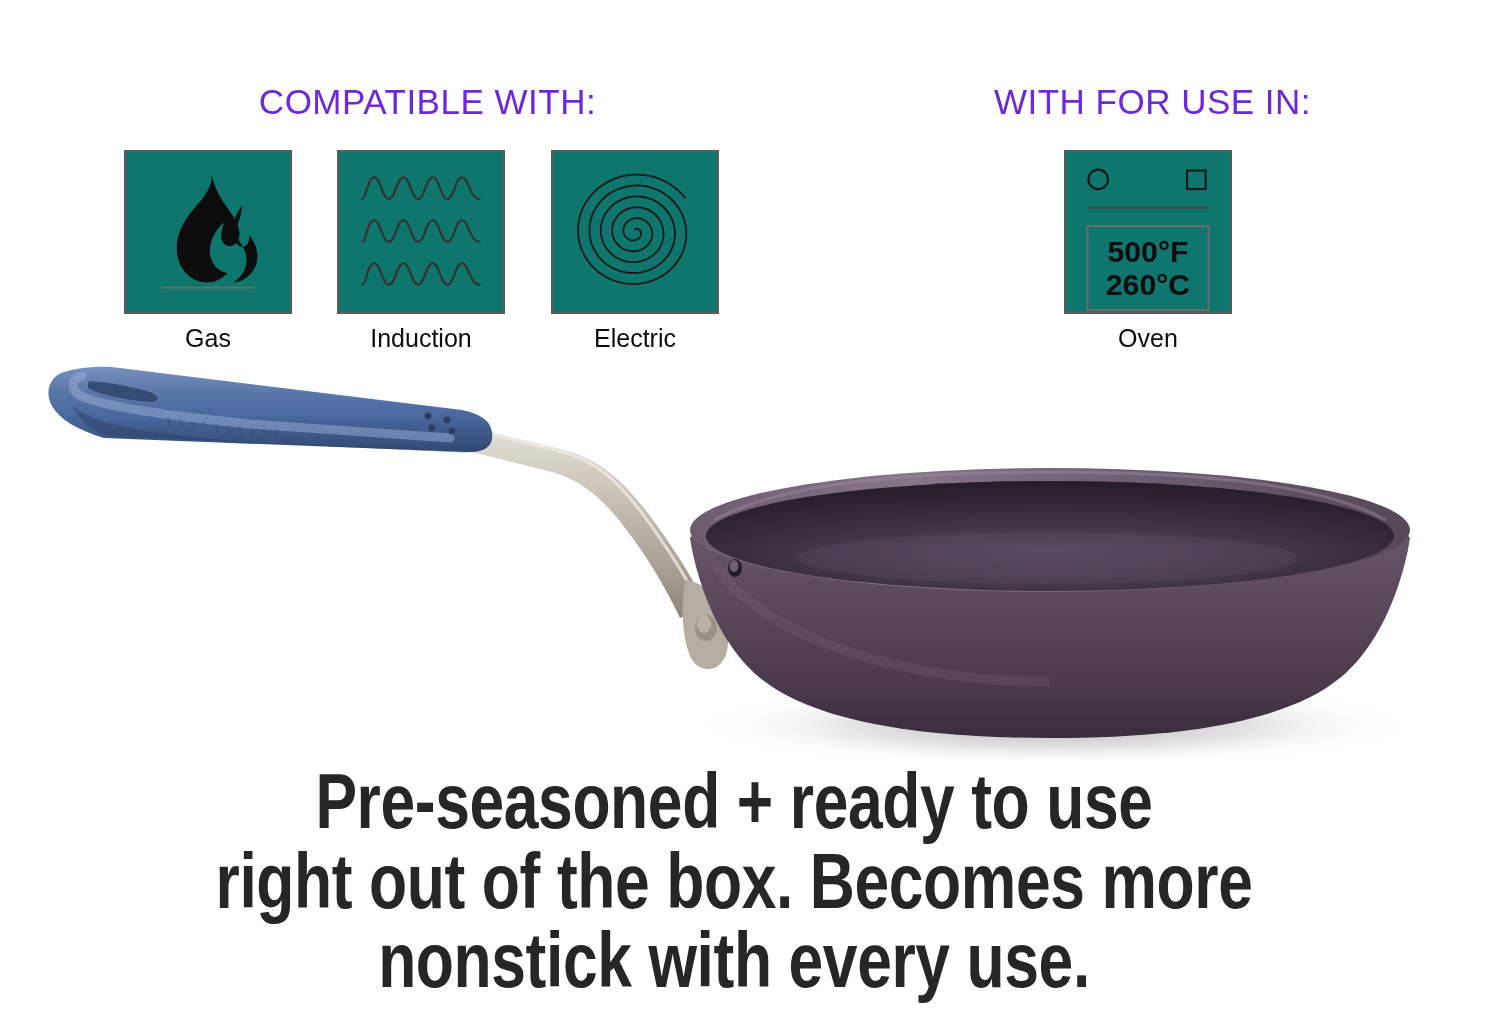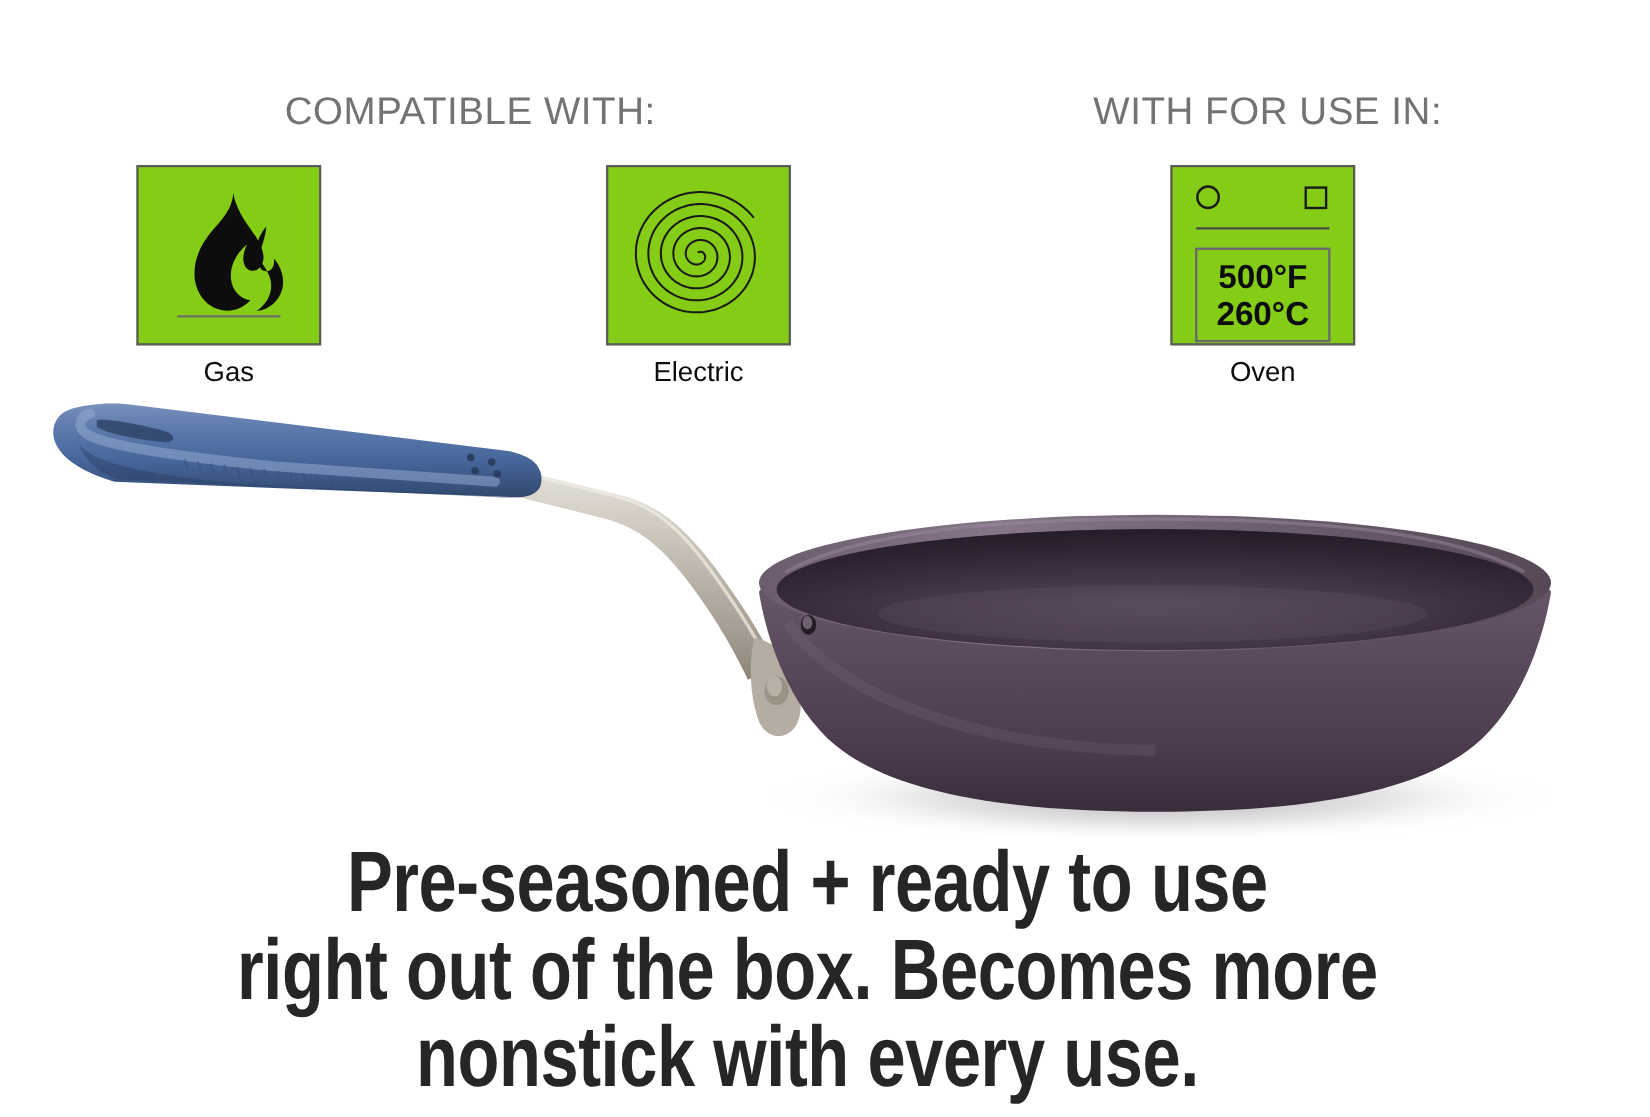--- a/index.html
+++ b/index.html
@@ -19,21 +19,21 @@
     overflow: hidden;
   }
 
   
   .section-heading {
     position: absolute;
     font-family: "Liberation Sans", sans-serif;
     font-size: 35px;
     font-weight: 400;
     letter-spacing: 0.5px;
-    color: #737373;
+    color: #6d28d9;
     white-space: nowrap;
     text-align: center;
   }
   #heading-compatible {
     left: 0; top: 82px; width: 855px;
   }
   #heading-safe {
     left: 905px; top: 82px; width: 495px;
   }
 
@@ -41,21 +41,21 @@
   .icon-group {
     position: absolute;
     display: flex;
     flex-direction: column;
     align-items: center;
   }
   .icon-box {
     width: 168px;
     height: 164px;
     border: 2px solid #5a5a5a;
-    background: #84cc16;
+    background: #0f766e;
     box-sizing: border-box;
     position: relative;
     overflow: hidden;
   }
   .icon-caption {
     margin-top: 12px;
     font-family: "Liberation Sans", sans-serif;
     font-size: 25px;
     font-weight: 400;
     color: #0d0d0d;
@@ -134,20 +134,32 @@
           C 131 125, 121 133, 110 134
           C 122 126, 126 113, 122 102
           C 118 91, 110 86, 110 76
           C 110 68, 115 60, 119 55 Z"></path>
         <rect x="36" y="138" width="96" height="2" fill="#6a6a6a"></rect>
       </svg>
     </div>
     <div class="icon-caption">Gas</div>
   </div>
 
+  <div class="icon-group" id="group-induction">
+    <div class="icon-box">
+      <svg class="icon-svg" viewBox="0 0 168 164">
+        <g fill="none" stroke="#333333" stroke-width="2.2" stroke-linecap="round">
+          <path d="M 24 48 C 28 48, 29 26, 36 26 C 43 26, 44 48, 51 48 C 58 48, 59 26, 66 26 C 73 26, 74 48, 81 48 C 88 48, 89 26, 96 26 C 103 26, 104 48, 111 48 C 118 48, 119 26, 126 26 C 133 26, 134 48, 144 48"></path>
+          <path d="M 24 92 C 28 92, 29 70, 36 70 C 43 70, 44 92, 51 92 C 58 92, 59 70, 66 70 C 73 70, 74 92, 81 92 C 88 92, 89 70, 96 70 C 103 70, 104 92, 111 92 C 118 92, 119 70, 126 70 C 133 70, 134 92, 144 92"></path>
+          <path d="M 24 136 C 28 136, 29 114, 36 114 C 43 114, 44 136, 51 136 C 58 136, 59 114, 66 114 C 73 114, 74 136, 81 136 C 88 136, 89 114, 96 114 C 103 114, 104 136, 111 136 C 118 136, 119 114, 126 114 C 133 114, 134 136, 144 136"></path>
+        </g>
+      </svg>
+    </div>
+    <div class="icon-caption">Induction</div>
+  </div>
 
   <div class="icon-group" id="group-electric">
     <div class="icon-box">
       <svg class="icon-svg" viewBox="0 0 168 164">
         <path id="coil-spiral" fill="none" stroke="#1a1a1a" stroke-width="1.9" stroke-linecap="round" d="M 84.00 79.12 L 84.13 79.05 L 84.27 78.98 L 84.41 78.92 L 84.56 78.86 L 84.72 78.81 L 84.88 78.77 L 85.04 78.74 L 85.21 78.71 L 85.39 78.70 L 85.57 78.69 L 85.75 78.69 L 85.93 78.69 L 86.12 78.71 L 86.30 78.74 L 86.49 78.77 L 86.68 78.82 L 86.88 78.88 L 87.07 78.94 L 87.26 79.02 L 87.44 79.10 L 87.63 79.20 L 87.82 79.31 L 88.00 79.42 L 88.18 79.55 L 88.35 79.68 L 88.52 79.83 L 88.68 79.99 L 88.84 80.15 L 88.99 80.33 L 89.14 80.51 L 89.28 80.70 L 89.41 80.90 L 89.53 81.11 L 89.64 81.33 L 89.74 81.55 L 89.84 81.79 L 89.92 82.03 L 89.99 82.27 L 90.05 82.52 L 90.10 82.78 L 90.14 83.04 L 90.17 83.31 L 90.18 83.58 L 90.18 83.85 L 90.17 84.13 L 90.14 84.41 L 90.10 84.69 L 90.04 84.97 L 89.98 85.25 L 89.89 85.53 L 89.80 85.81 L 89.69 86.09 L 89.56 86.37 L 89.42 86.64 L 89.27 86.91 L 89.10 87.18 L 88.92 87.44 L 88.72 87.69 L 88.51 87.94 L 88.29 88.18 L 88.05 88.42 L 87.80 88.64 L 87.53 88.86 L 87.26 89.07 L 86.97 89.27 L 86.67 89.45 L 86.36 89.63 L 86.04 89.79 L 85.71 89.94 L 85.37 90.08 L 85.02 90.20 L 84.66 90.31 L 84.29 90.41 L 83.92 90.49 L 83.54 90.55 L 83.15 90.60 L 82.76 90.63 L 82.37 90.65 L 81.97 90.65 L 81.56 90.63 L 81.16 90.60 L 80.75 90.54 L 80.35 90.47 L 79.94 90.39 L 79.54 90.28 L 79.14 90.16 L 78.74 90.01 L 78.34 89.85 L 77.95 89.68 L 77.57 89.48 L 77.19 89.27 L 76.82 89.04 L 76.45 88.79 L 76.10 88.52 L 75.75 88.24 L 75.42 87.94 L 75.10 87.63 L 74.79 87.30 L 74.49 86.95 L 74.21 86.59 L 73.95 86.22 L 73.69 85.83 L 73.46 85.43 L 73.24 85.02 L 73.04 84.60 L 72.86 84.16 L 72.69 83.71 L 72.55 83.26 L 72.42 82.80 L 72.32 82.32 L 72.24 81.85 L 72.18 81.36 L 72.14 80.87 L 72.12 80.38 L 72.12 79.88 L 72.15 79.38 L 72.20 78.88 L 72.28 78.37 L 72.37 77.87 L 72.50 77.37 L 72.64 76.87 L 72.81 76.38 L 73.00 75.89 L 73.21 75.40 L 73.45 74.93 L 73.71 74.46 L 73.99 73.99 L 74.30 73.54 L 74.63 73.10 L 74.98 72.67 L 75.35 72.25 L 75.74 71.85 L 76.15 71.46 L 76.58 71.08 L 77.03 70.72 L 77.50 70.38 L 77.99 70.06 L 78.49 69.75 L 79.01 69.47 L 79.55 69.20 L 80.10 68.96 L 80.66 68.74 L 81.24 68.54 L 81.82 68.37 L 82.42 68.21 L 83.03 68.09 L 83.64 67.98 L 84.27 67.91 L 84.90 67.85 L 85.53 67.83 L 86.17 67.83 L 86.81 67.86 L 87.45 67.91 L 88.10 67.99 L 88.74 68.10 L 89.38 68.23 L 90.01 68.40 L 90.65 68.59 L 91.27 68.80 L 91.89 69.05 L 92.50 69.32 L 93.10 69.61 L 93.69 69.94 L 94.27 70.28 L 94.83 70.66 L 95.38 71.06 L 95.91 71.48 L 96.43 71.93 L 96.93 72.40 L 97.40 72.89 L 97.86 73.41 L 98.30 73.94 L 98.71 74.50 L 99.10 75.07 L 99.47 75.67 L 99.81 76.28 L 100.12 76.91 L 100.41 77.55 L 100.67 78.21 L 100.90 78.88 L 101.10 79.56 L 101.27 80.25 L 101.41 80.96 L 101.52 81.67 L 101.60 82.38 L 101.65 83.11 L 101.66 83.84 L 101.64 84.57 L 101.59 85.30 L 101.50 86.03 L 101.38 86.77 L 101.23 87.50 L 101.05 88.22 L 100.83 88.94 L 100.58 89.66 L 100.29 90.36 L 99.97 91.06 L 99.62 91.75 L 99.24 92.42 L 98.83 93.08 L 98.38 93.72 L 97.91 94.35 L 97.40 94.96 L 96.87 95.56 L 96.31 96.13 L 95.72 96.68 L 95.10 97.20 L 94.46 97.71 L 93.79 98.19 L 93.10 98.64 L 92.39 99.07 L 91.66 99.46 L 90.90 99.83 L 90.13 100.17 L 89.34 100.48 L 88.54 100.75 L 87.72 100.99 L 86.88 101.20 L 86.03 101.38 L 85.18 101.52 L 84.31 101.63 L 83.44 101.70 L 82.56 101.73 L 81.68 101.73 L 80.79 101.69 L 79.91 101.62 L 79.02 101.51 L 78.14 101.36 L 77.26 101.17 L 76.39 100.95 L 75.53 100.69 L 74.67 100.40 L 73.83 100.07 L 72.99 99.70 L 72.17 99.30 L 71.37 98.86 L 70.59 98.39 L 69.82 97.88 L 69.08 97.35 L 68.35 96.77 L 67.65 96.17 L 66.98 95.54 L 66.33 94.88 L 65.71 94.19 L 65.12 93.47 L 64.56 92.73 L 64.03 91.96 L 63.54 91.16 L 63.08 90.35 L 62.65 89.51 L 62.26 88.66 L 61.91 87.78 L 61.60 86.89 L 61.32 85.98 L 61.09 85.07 L 60.90 84.13 L 60.74 83.19 L 60.63 82.24 L 60.56 81.28 L 60.54 80.32 L 60.56 79.36 L 60.62 78.39 L 60.72 77.42 L 60.87 76.45 L 61.06 75.49 L 61.29 74.54 L 61.57 73.59 L 61.89 72.65 L 62.26 71.72 L 62.66 70.81 L 63.11 69.90 L 63.60 69.02 L 64.13 68.15 L 64.70 67.31 L 65.31 66.48 L 65.96 65.68 L 66.64 64.90 L 67.36 64.15 L 68.12 63.43 L 68.91 62.74 L 69.73 62.08 L 70.59 61.45 L 71.47 60.85 L 72.38 60.29 L 73.32 59.77 L 74.29 59.28 L 75.28 58.83 L 76.29 58.43 L 77.32 58.06 L 78.37 57.74 L 79.44 57.45 L 80.52 57.21 L 81.62 57.02 L 82.72 56.87 L 83.84 56.76 L 84.96 56.70 L 86.09 56.69 L 87.22 56.72 L 88.35 56.80 L 89.48 56.93 L 90.60 57.10 L 91.72 57.32 L 92.84 57.59 L 93.94 57.90 L 95.03 58.26 L 96.11 58.66 L 97.17 59.11 L 98.21 59.61 L 99.24 60.15 L 100.24 60.73 L 101.22 61.35 L 102.17 62.02 L 103.09 62.72 L 103.99 63.47 L 104.85 64.25 L 105.68 65.07 L 106.47 65.93 L 107.23 66.82 L 107.95 67.74 L 108.63 68.69 L 109.27 69.68 L 109.86 70.69 L 110.42 71.73 L 110.92 72.79 L 111.38 73.88 L 111.79 74.98 L 112.16 76.11 L 112.47 77.25 L 112.73 78.41 L 112.94 79.58 L 113.10 80.76 L 113.21 81.95 L 113.26 83.15 L 113.27 84.35 L 113.21 85.55 L 113.11 86.76 L 112.95 87.96 L 112.73 89.16 L 112.47 90.35 L 112.14 91.53 L 111.77 92.70 L 111.34 93.85 L 110.86 94.99 L 110.33 96.12 L 109.75 97.22 L 109.12 98.30 L 108.43 99.36 L 107.70 100.39 L 106.93 101.39 L 106.10 102.36 L 105.23 103.30 L 104.32 104.20 L 103.37 105.07 L 102.38 105.90 L 101.34 106.70 L 100.27 107.45 L 99.17 108.16 L 98.03 108.82 L 96.86 109.44 L 95.66 110.01 L 94.44 110.53 L 93.19 111.00 L 91.91 111.43 L 90.62 111.80 L 89.30 112.12 L 87.97 112.38 L 86.63 112.59 L 85.27 112.75 L 83.91 112.85 L 82.54 112.89 L 81.16 112.88 L 79.78 112.81 L 78.41 112.68 L 77.04 112.50 L 75.67 112.26 L 74.31 111.97 L 72.97 111.62 L 71.63 111.21 L 70.32 110.74 L 69.02 110.23 L 67.74 109.66 L 66.49 109.03 L 65.26 108.35 L 64.06 107.62 L 62.89 106.84 L 61.76 106.02 L 60.66 105.14 L 59.60 104.22 L 58.58 103.25 L 57.59 102.24 L 56.66 101.19 L 55.77 100.09 L 54.92 98.96 L 54.13 97.80 L 53.38 96.60 L 52.69 95.36 L 52.05 94.10 L 51.47 92.81 L 50.95 91.49 L 50.48 90.15 L 50.07 88.79 L 49.72 87.41 L 49.44 86.01 L 49.21 84.60 L 49.05 83.18 L 48.95 81.75 L 48.91 80.31 L 48.94 78.87 L 49.03 77.43 L 49.19 76.00 L 49.41 74.56 L 49.69 73.14 L 50.04 71.72 L 50.46 70.32 L 50.93 68.93 L 51.47 67.56 L 52.07 66.20 L 52.73 64.88 L 53.45 63.57 L 54.23 62.30 L 55.07 61.06 L 55.96 59.84 L 56.91 58.67 L 57.91 57.53 L 58.97 56.43 L 60.07 55.37 L 61.23 54.36 L 62.42 53.39 L 63.67 52.47 L 64.96 51.61 L 66.28 50.79 L 67.65 50.02 L 69.05 49.32 L 70.48 48.66 L 71.95 48.07 L 73.44 47.54 L 74.96 47.06 L 76.50 46.65 L 78.06 46.30 L 79.64 46.02 L 81.24 45.79 L 82.84 45.64 L 84.46 45.55 L 86.08 45.52 L 87.70 45.57 L 89.32 45.68 L 90.94 45.85 L 92.56 46.09 L 94.16 46.40 L 95.75 46.78 L 97.33 47.22 L 98.89 47.73 L 100.43 48.30 L 101.95 48.93 L 103.44 49.63 L 104.90 50.39 L 106.32 51.21 L 107.72 52.09 L 109.07 53.03 L 110.39 54.02 L 111.66 55.07 L 112.89 56.17 L 114.07 57.33 L 115.19 58.53 L 116.27 59.78 L 117.29 61.08 L 118.26 62.42 L 119.16 63.80 L 120.01 65.22 L 120.79 66.68 L 121.51 68.17 L 122.17 69.69 L 122.75 71.24 L 123.27 72.82 L 123.72 74.41 L 124.10 76.03 L 124.41 77.67 L 124.64 79.32 L 124.80 80.98 L 124.89 82.65 L 124.90 84.32 L 124.84 86.00 L 124.70 87.68 L 124.49 89.35 L 124.21 91.01 L 123.85 92.67 L 123.41 94.31 L 122.91 95.94 L 122.33 97.54 L 121.67 99.13 L 120.95 100.69 L 120.16 102.22 L 119.29 103.72 L 118.36 105.18 L 117.37 106.61 L 116.30 108.00 L 115.18 109.35 L 114.00 110.65 L 112.75 111.91 L 111.45 113.11 L 110.09 114.27 L 108.69 115.37 L 107.23 116.41 L 105.72 117.39 L 104.17 118.31 L 102.57 119.17 L 100.94 119.97 L 99.27 120.70 L 97.57 121.36 L 95.83 121.95 L 94.07 122.47 L 92.28 122.92 L 90.47 123.30 L 88.64 123.60 L 86.80 123.83 L 84.94 123.98 L 83.08 124.05 L 81.21 124.05 L 79.34 123.98 L 77.47 123.82 L 75.61 123.59 L 73.75 123.29 L 71.91 122.90 L 70.08 122.44 L 68.27 121.91 L 66.49 121.30 L 64.72 120.62 L 62.99 119.86 L 61.29 119.03 L 59.63 118.14 L 58.00 117.17 L 56.42 116.13 L 54.88 115.03 L 53.39 113.87 L 51.95 112.64 L 50.56 111.36 L 49.23 110.01 L 47.95 108.61 L 46.74 107.16 L 45.59 105.66 L 44.51 104.10 L 43.50 102.50 L 42.55 100.86 L 41.68 99.18 L 40.88 97.46 L 40.16 95.71 L 39.52 93.93 L 38.95 92.12 L 38.47 90.28 L 38.06 88.43 L 37.74 86.55 L 37.50 84.66 L 37.35 82.76 L 37.28 80.85 L 37.29 78.94 L 37.39 77.02 L 37.58 75.11 L 37.85 73.21 L 38.20 71.31 L 38.64 69.43 L 39.17 67.56 L 39.77 65.72 L 40.46 63.89 L 41.23 62.10 L 42.09 60.33 L 43.02 58.60 L 44.03 56.91 L 45.11 55.25 L 46.27 53.64 L 47.50 52.07 L 48.80 50.56 L 50.17 49.09 L 51.61 47.69 L 53.11 46.33 L 54.67 45.04 L 56.29 43.82 L 57.97 42.66 L 59.70 41.56 L 61.47 40.54 L 63.30 39.59 L 65.17 38.71 L 67.08 37.91 L 69.02 37.18 L 71.00 36.54 L 73.01 35.98 L 75.05 35.49 L 77.11 35.10 L 79.19 34.78 L 81.28 34.55 L 83.39 34.41 L 85.50 34.35 L 87.62 34.38 L 89.73 34.49 L 91.85 34.70 L 93.95 34.99 L 96.05 35.36 L 98.13 35.82 L 100.19 36.37 L 102.22 37.00 L 104.23 37.72 L 106.21 38.52 L 108.16 39.40 L 110.07 40.36 L 111.93 41.40 L 113.75 42.52 L 115.53 43.71 L 117.25 44.97 L 118.91 46.31 L 120.52 47.72 L 122.06 49.19 L 123.55 50.73 L 124.96 52.32 L 126.30 53.98 L 127.57 55.69 L 128.77 57.46 L 129.89 59.28 L 130.92 61.14 L 131.88 63.05 L 132.75 65.00 L 133.54 66.98 L 134.23 69.00 L 134.84 71.05 L 135.36 73.12 L 135.78 75.22 L 136.12 77.33 L 136.35 79.46 L 136.50 81.60 L 136.55 83.75 L 136.50 85.90 L 136.36 88.05 L 136.12 90.20 L 135.79 92.34 L 135.36 94.46 L 134.83 96.57 L 134.22 98.66 L 133.51 100.73 L 132.70 102.76 L 131.81 104.77 L 130.83 106.74 L 129.75 108.67 L 128.60 110.55 L 127.35 112.40 L 126.03 114.19 L 124.62 115.92 L 123.14 117.61 L 121.58 119.23 L 119.95 120.79 L 118.24 122.28 L 116.48 123.70 L 114.64 125.05 L 112.75 126.33 L 110.79 127.53 L 108.79 128.65 L 106.73 129.69 L 104.62 130.65 L 102.47 131.52 L 100.29 132.30 L 98.06 132.99 L 95.80 133.60 L 93.52 134.11 L 91.21 134.52 L 88.88 134.85 L 86.54 135.07 L 84.18 135.20 L 81.82 135.24 L 79.46 135.18 L 77.09 135.02 L 74.74 134.76 L 72.39 134.41 L 70.05 133.96 L 67.74 133.42 L 65.45 132.78 L 63.19 132.04 L 60.95 131.22 L 58.76 130.30 L 56.60 129.29 L 54.49 128.19 L 52.42 127.01 L 50.41 125.74 L 48.45 124.38 L 46.55 122.95 L 44.71 121.44 L 42.94 119.85 L 41.24 118.19 L 39.62 116.45 L 38.07 114.66 L 36.59 112.79 L 35.20 110.87 L 33.90 108.88 L 32.68 106.85 L 31.56 104.76 L 30.52 102.62 L 29.58 100.44 L 28.74 98.23 L 27.99 95.97 L 27.35 93.69 L 26.80 91.37 L 26.36 89.04 L 26.02 86.68 L 25.79 84.31 L 25.66 81.93 L 25.64 79.54 L 25.72 77.15 L 25.91 74.77 L 26.20 72.39 L 26.60 70.02 L 27.11 67.66 L 27.72 65.33 L 28.44 63.02 L 29.26 60.74 L 30.18 58.49 L 31.20 56.28 L 32.32 54.11 L 33.53 51.98 L 34.85 49.90 L 36.25 47.88 L 37.75 45.91 L 39.33 44.00 L 41.00 42.16 L 42.75 40.38 L 44.58 38.68 L 46.49 37.05 L 48.47 35.49 L 50.52 34.02 L 52.63 32.63 L 54.81 31.33 L 57.05 30.11 L 59.34 28.99 L 61.69 27.96 L 64.08 27.03 L 66.51 26.19 L 68.98 25.45 L 71.48 24.81 L 74.02 24.28 L 76.58 23.85 L 79.16 23.52 L 81.75 23.30 L 84.35 23.19 L 86.97 23.18 L 89.58 23.28 L 92.19 23.49 L 94.79 23.80 L 97.38 24.22 L 99.95 24.74 L 102.49 25.37 L 105.01 26.11 L 107.50 26.95 L 109.96 27.89 L 112.37 28.93 L 114.73 30.07 L 117.05 31.31 L 119.31 32.65 L 121.52 34.07 L 123.66 35.59 L 125.73 37.20 L 127.73 38.89 L 129.66 40.66 L 131.51 42.52 L 133.28 44.45 L 134.97 46.45"></path>
       </svg>
     </div>
     <div class="icon-caption">Electric</div>
   </div>
 

